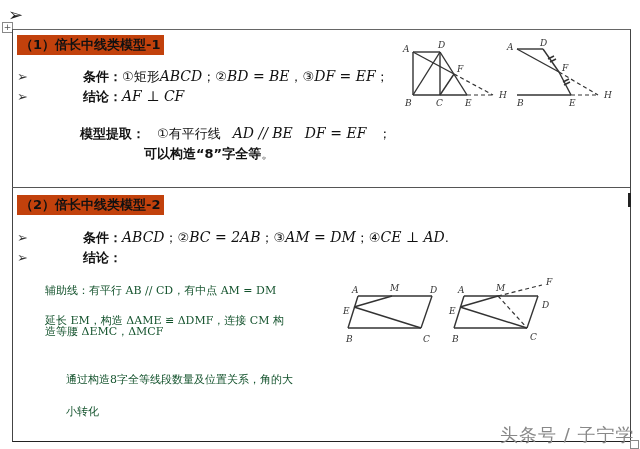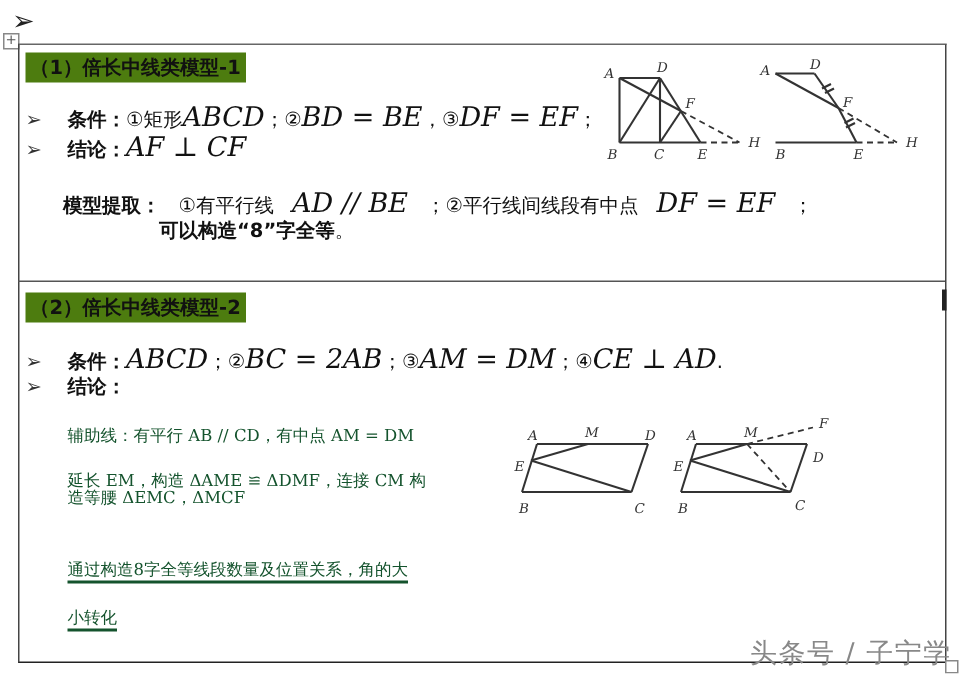--- a/index.html
+++ b/index.html
@@ -14,28 +14,28 @@
   .move-handle {
     left:2px; top:22px; width:9px; height:9px; border:1px solid #888;
     font-size:9px; line-height:9px; text-align:center; color:#555; background:#fff;
   }
   .table {
     left:12px; top:29px; width:617px; height:411px;
     border-left:1px solid #444; border-right:1px solid #444; border-top:1px solid #666; border-bottom:1px solid #222;
   }
   .row-divider { left:12px; top:187px; width:618px; height:0; border-top:1px solid #555; }
   .section-label {
-    background:#4d7c0f; font-size:13px; font-weight:bold; padding:1px 3px; white-space:nowrap;text-align:right;
+    background:#c2410c; font-size:13px; font-weight:bold; padding:1px 3px; white-space:nowrap;text-align:right;
   }
   .bullet-line { display:flex; align-items:baseline; font-size:13px; white-space:nowrap; }
   .bullet-arrow { width:28px; font-size:13px; color:#333; }
-  .lbl { font-weight:bold; }
-  .math { font-family:"DejaVu Serif", serif; font-style:italic; font-size:18px; }
+  .lbl { font-weight:bold;margin-left:38px; }
+  .math { font-family:"DejaVu Serif", serif; font-style:italic; font-size:14px; }
   .small-hand { font-family:"DejaVu Serif", serif; font-size:11px; color:#14532d; white-space:nowrap; }
-  .underline-text { text-decoration:underline; text-decoration-thickness:2px; text-underline-offset:4px; }
+  .underline-text { text-decoration-thickness:2px; text-underline-offset:4px;margin-left:21px; }
   .watermark { font-size:18px; color:#888; letter-spacing:1px; }
   .cursor-mark { left:628px; top:193px; width:3px; height:14px; background:#222; }
   .resize-handle { left:630px; top:440px; width:7px; height:7px; border:1px solid #888; background:#fff; }
   svg text { font-family:"DejaVu Serif", serif; font-style:italic; font-size:9px; fill:#333; }
 </style>
 </head>
 <body>
 
 <div class="abs title-row">
   <span class="title-arrow">➢</span>
@@ -64,21 +64,20 @@
 <div class="abs bullet-line" style="left:17px; top:88px;">
   <span class="bullet-arrow">➢</span>
   <span class="lbl">结论：</span>
   <span class="math">AF ⊥ CF</span>
 </div>
 
 <div class="abs bullet-line" style="left:42px; top:125px;gap:12px;">
   <span class="lbl">模型提取：</span>
   <span>①有平行线</span>
   <span class="math">AD // BE</span>
-  <span>；②平行线间线段有中点</span>
   <span class="math">DF = EF</span>
   <span>；</span>
 </div>
 
 <div class="abs bullet-line" style="left:106px; top:145px;">
   <span class="lbl">可以构造“8”字全等</span>
   <span>。</span>
 </div>
 
 <svg class="abs" style="left:395px; top:38px;" width="115" height="75">

